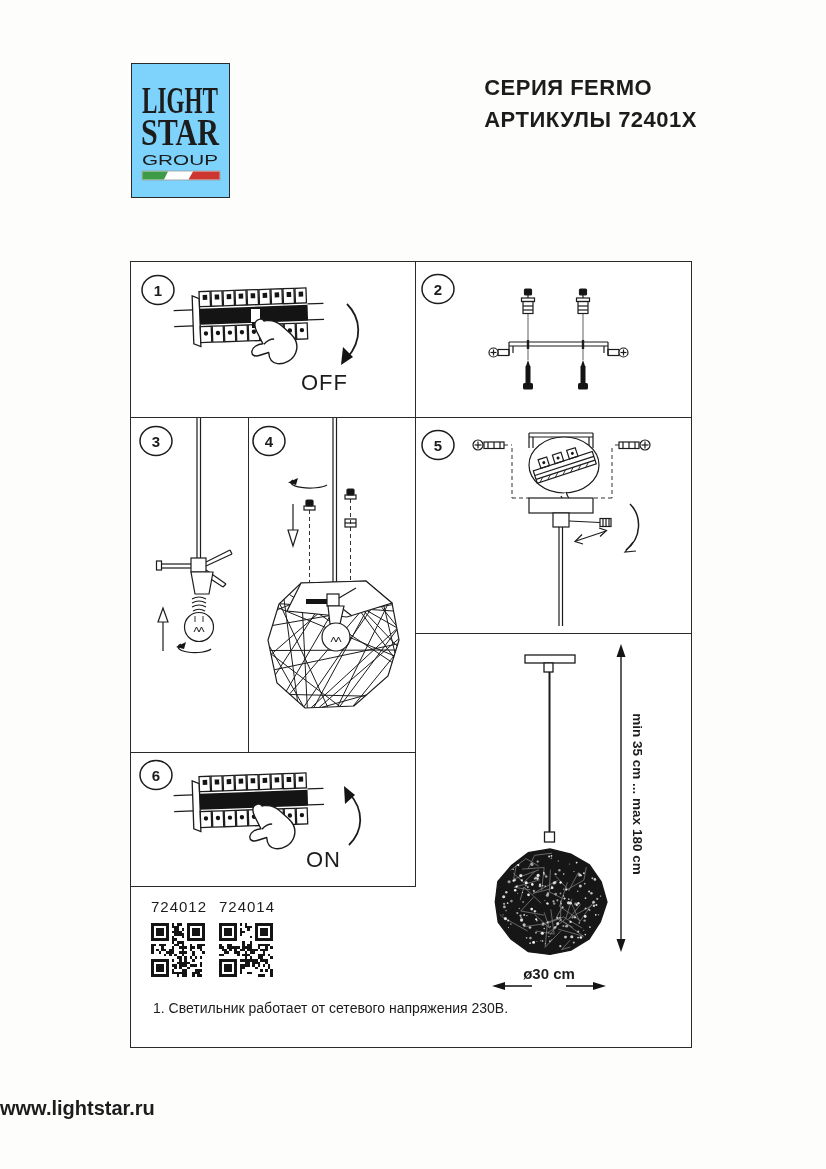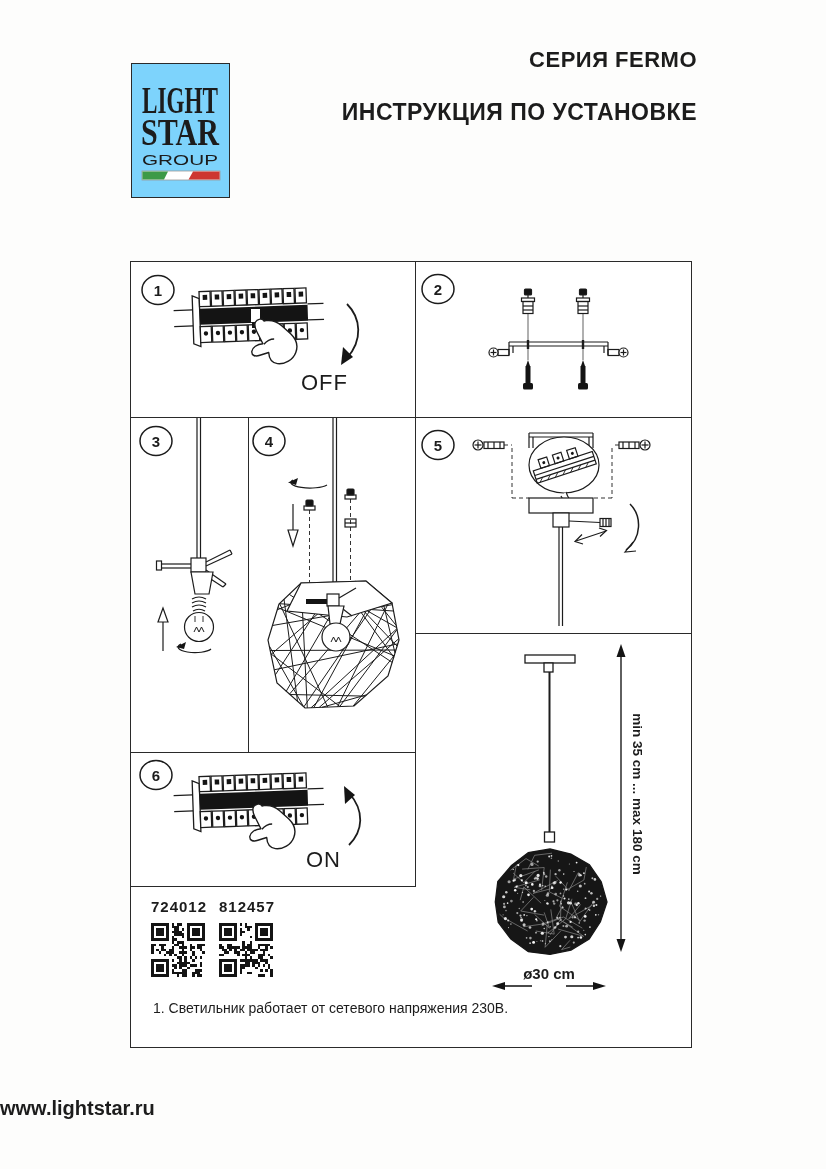--- a/index.html
+++ b/index.html
@@ -1,33 +1,33 @@
 <!DOCTYPE html>
 <html><head>
 <meta charset="utf-8">
 <style>
   html,body{margin:0;padding:0;background:#ffffff;}
   .page{position:relative;width:826px;height:1169px;background:#fdfdfc;overflow:hidden;
         font-family:"Liberation Sans","DejaVu Sans",sans-serif;color:#1c1c1c;}
   .abs{position:absolute;}
   
   .logo-box{left:131px;top:63px;width:97px;height:133px;border:1.6px solid #2a2a2a;background:#7dd3fc;}
-  .hdr-right{right:129px;top:44px;text-align:right;}
+  .hdr-right{right:129px;top:72px;text-align:left;}
   .hdr-small{font-size:22px;font-weight:bold;line-height:32px;letter-spacing:.5px;}
   .hdr-title{font-size:23px;font-weight:bold;line-height:28px;letter-spacing:.5px;margin-top:22px;}
   
   .grid{left:130px;top:261px;width:560px;height:785px;border:1.6px solid #2a2a2a;background:#fff;}
   .panel{position:absolute;box-sizing:border-box;}
   .b-r{border-right:1.6px solid #2a2a2a;}
   .b-b{border-bottom:1.6px solid #2a2a2a;}
   .panel svg{position:absolute;left:0;top:0;}
   
   .codes{left:20px;top:636px;display:flex;gap:14px;}
   .code-col{width:54px;text-align:left;}
-  .code-label{font-size:15px;font-weight:bold;letter-spacing:1px;margin-bottom:7px;}
+  .code-label{font-size:15px;font-weight:normal;letter-spacing:1px;margin-bottom:7px;}
   .notes{left:22px;top:735px;font-size:14px;line-height:22px;}
   .footer{left:0;top:1097px;width:826px;font-size:20px;font-weight:bold;}
   text{fill:#1c1c1c;}
 </style>
 </head>
 <body>
 
 <div class="page">
 
   <div class="abs logo-box">
@@ -38,22 +38,22 @@
       <g>
         <rect x="10" y="107" width="78" height="9" fill="#ffffff" stroke="#9a9a9a" stroke-width="0.8"></rect>
         <polygon points="10.4,107.4 36,107.4 32,115.6 10.4,115.6" fill="#3d9a47"></polygon>
         <polygon points="61,107.4 87.6,107.4 87.6,115.6 56.5,115.6" fill="#cd3630"></polygon>
       </g>
     </svg>
   </div>
 
   <div class="abs hdr-right">
     <div class="hdr-small">СЕРИЯ FERMO</div>
+    <div class="hdr-small">АРТИКУЛЫ 72401X</div>
     <div class="hdr-title">
-      <div>ИНСТРУКЦИЯ ПО УСТАНОВКЕ</div>
     </div>
   </div>
 
   <div class="abs grid">
 
     <div class="panel b-r b-b" style="left:0;top:0;width:285px;height:156px;">
       <svg width="283" height="154" viewBox="0 0 283 154">
         <defs>
           <g id="breaker-unit" stroke="#1c1c1c" fill="none" stroke-width="1.3">
             <line x1="-16" y1="18" x2="3" y2="18"></line>
@@ -745,21 +745,21 @@
             <rect x="18" y="19" width="1" height="1" fill="#141414"></rect>
             <rect x="10" y="20" width="1" height="1" fill="#141414"></rect>
             <rect x="12" y="20" width="1" height="1" fill="#141414"></rect>
             <rect x="13" y="20" width="1" height="1" fill="#141414"></rect>
             <rect x="16" y="20" width="1" height="1" fill="#141414"></rect>
             <rect x="18" y="20" width="1" height="1" fill="#141414"></rect>
             <rect x="19" y="20" width="1" height="1" fill="#141414"></rect>
           </svg>
       </div>
       <div class="code-col">
-        <div class="code-label">812457</div>
+        <div class="code-label">724014</div>
         <svg class="qr" width="54" height="56" viewBox="0 0 21 21" shape-rendering="crispEdges">
             <rect x="0" y="0" width="21" height="21" fill="#fff"></rect>
             <rect x="0" y="0" width="7" height="7" fill="#141414"></rect>
             <rect x="1" y="1" width="5" height="5" fill="#fff"></rect>
             <rect x="2" y="2" width="3" height="3" fill="#141414"></rect>
             <rect x="14" y="0" width="7" height="7" fill="#141414"></rect>
             <rect x="15" y="1" width="5" height="5" fill="#fff"></rect>
             <rect x="16" y="2" width="3" height="3" fill="#141414"></rect>
             <rect x="0" y="14" width="7" height="7" fill="#141414"></rect>
             <rect x="1" y="15" width="5" height="5" fill="#fff"></rect>

